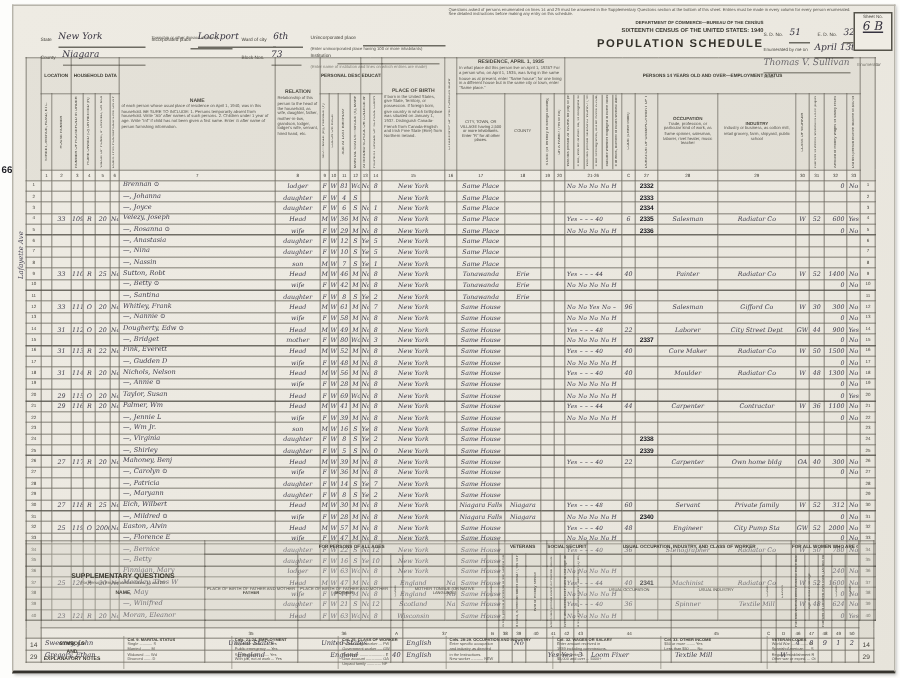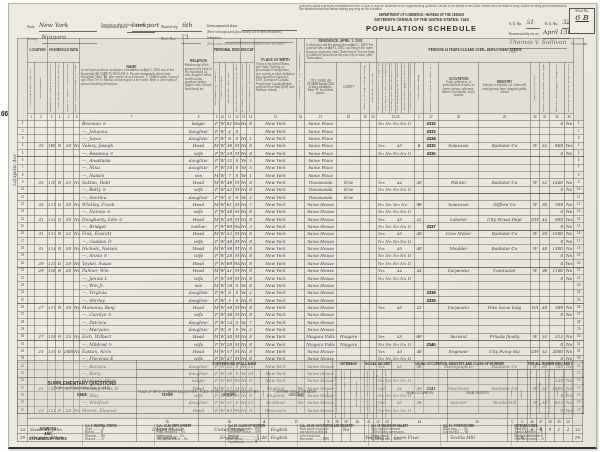--- a/index.html
+++ b/index.html
@@ -91,21 +91,21 @@
       <span class="lbl">Unincorporated place</span>
       <span class="uline" style="width:55px;height:5px;"></span>
       <div class="mp">(Enter unincorporated place having 100 or more inhabitants)</div>
     </div>
     <div class="abs" style="left:198px;top:21px;width:122px;">
       <span class="lbl">Institution</span>
       <span class="uline" style="width:68px;height:5px;"></span>
       <div class="mp">(Enter name of institution and lines on which entries are made)</div>
     </div>
 
-    <div class="abs ctr" style="left:325px;top:9px;width:175px;">
+    <div class="abs ctr" style="left:325px;top:9px;width:175px;text-align:right;">
       <div class="lbl" style="font-size:3px;font-weight:bold;">DEPARTMENT OF COMMERCE—BUREAU OF THE CENSUS</div>
       <div class="lbl" style="font-size:3.8px;font-weight:bold;margin-top:1px;">SIXTEENTH CENSUS OF THE UNITED STATES: 1940</div>
       <div style="font-size:7.5px;font-weight:bold;letter-spacing:1px;color:#33312a;margin-top:2px;">POPULATION SCHEDULE</div>
     </div>
 
     <div class="abs" style="left:500px;top:6px;">
       <span class="lbl">S. D. No.</span>
       <span class="uline" style="width:14px;"><span class="script">51</span></span>
     </div>
     <div class="abs" style="left:536px;top:6px;">

